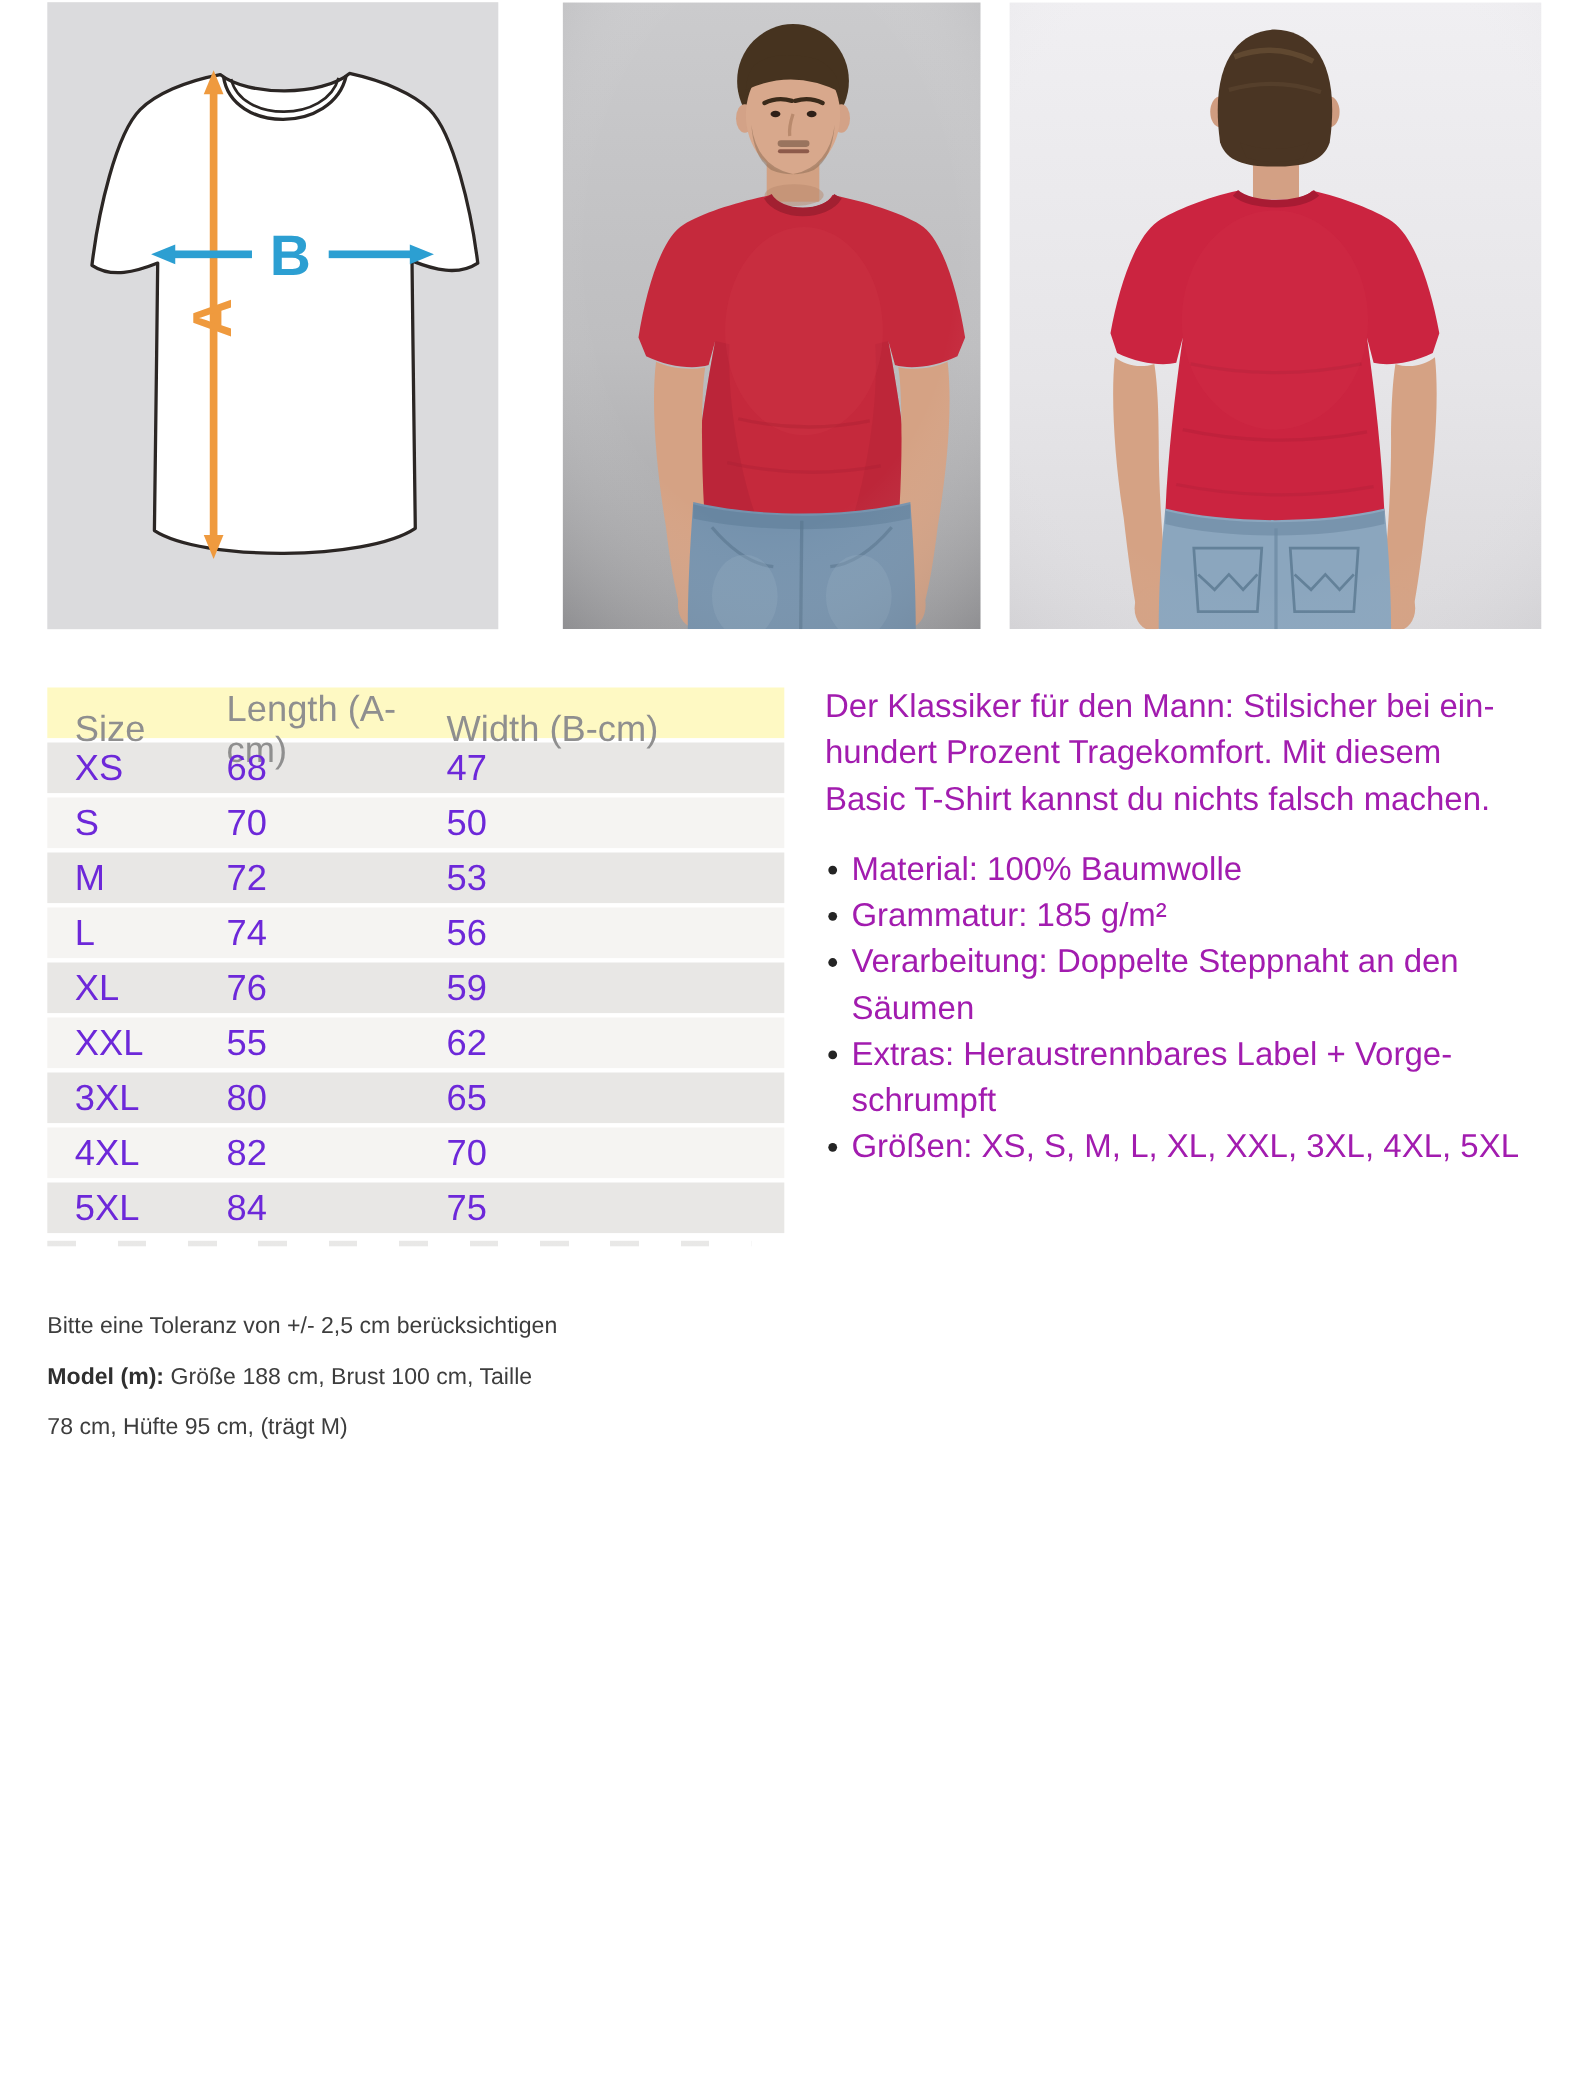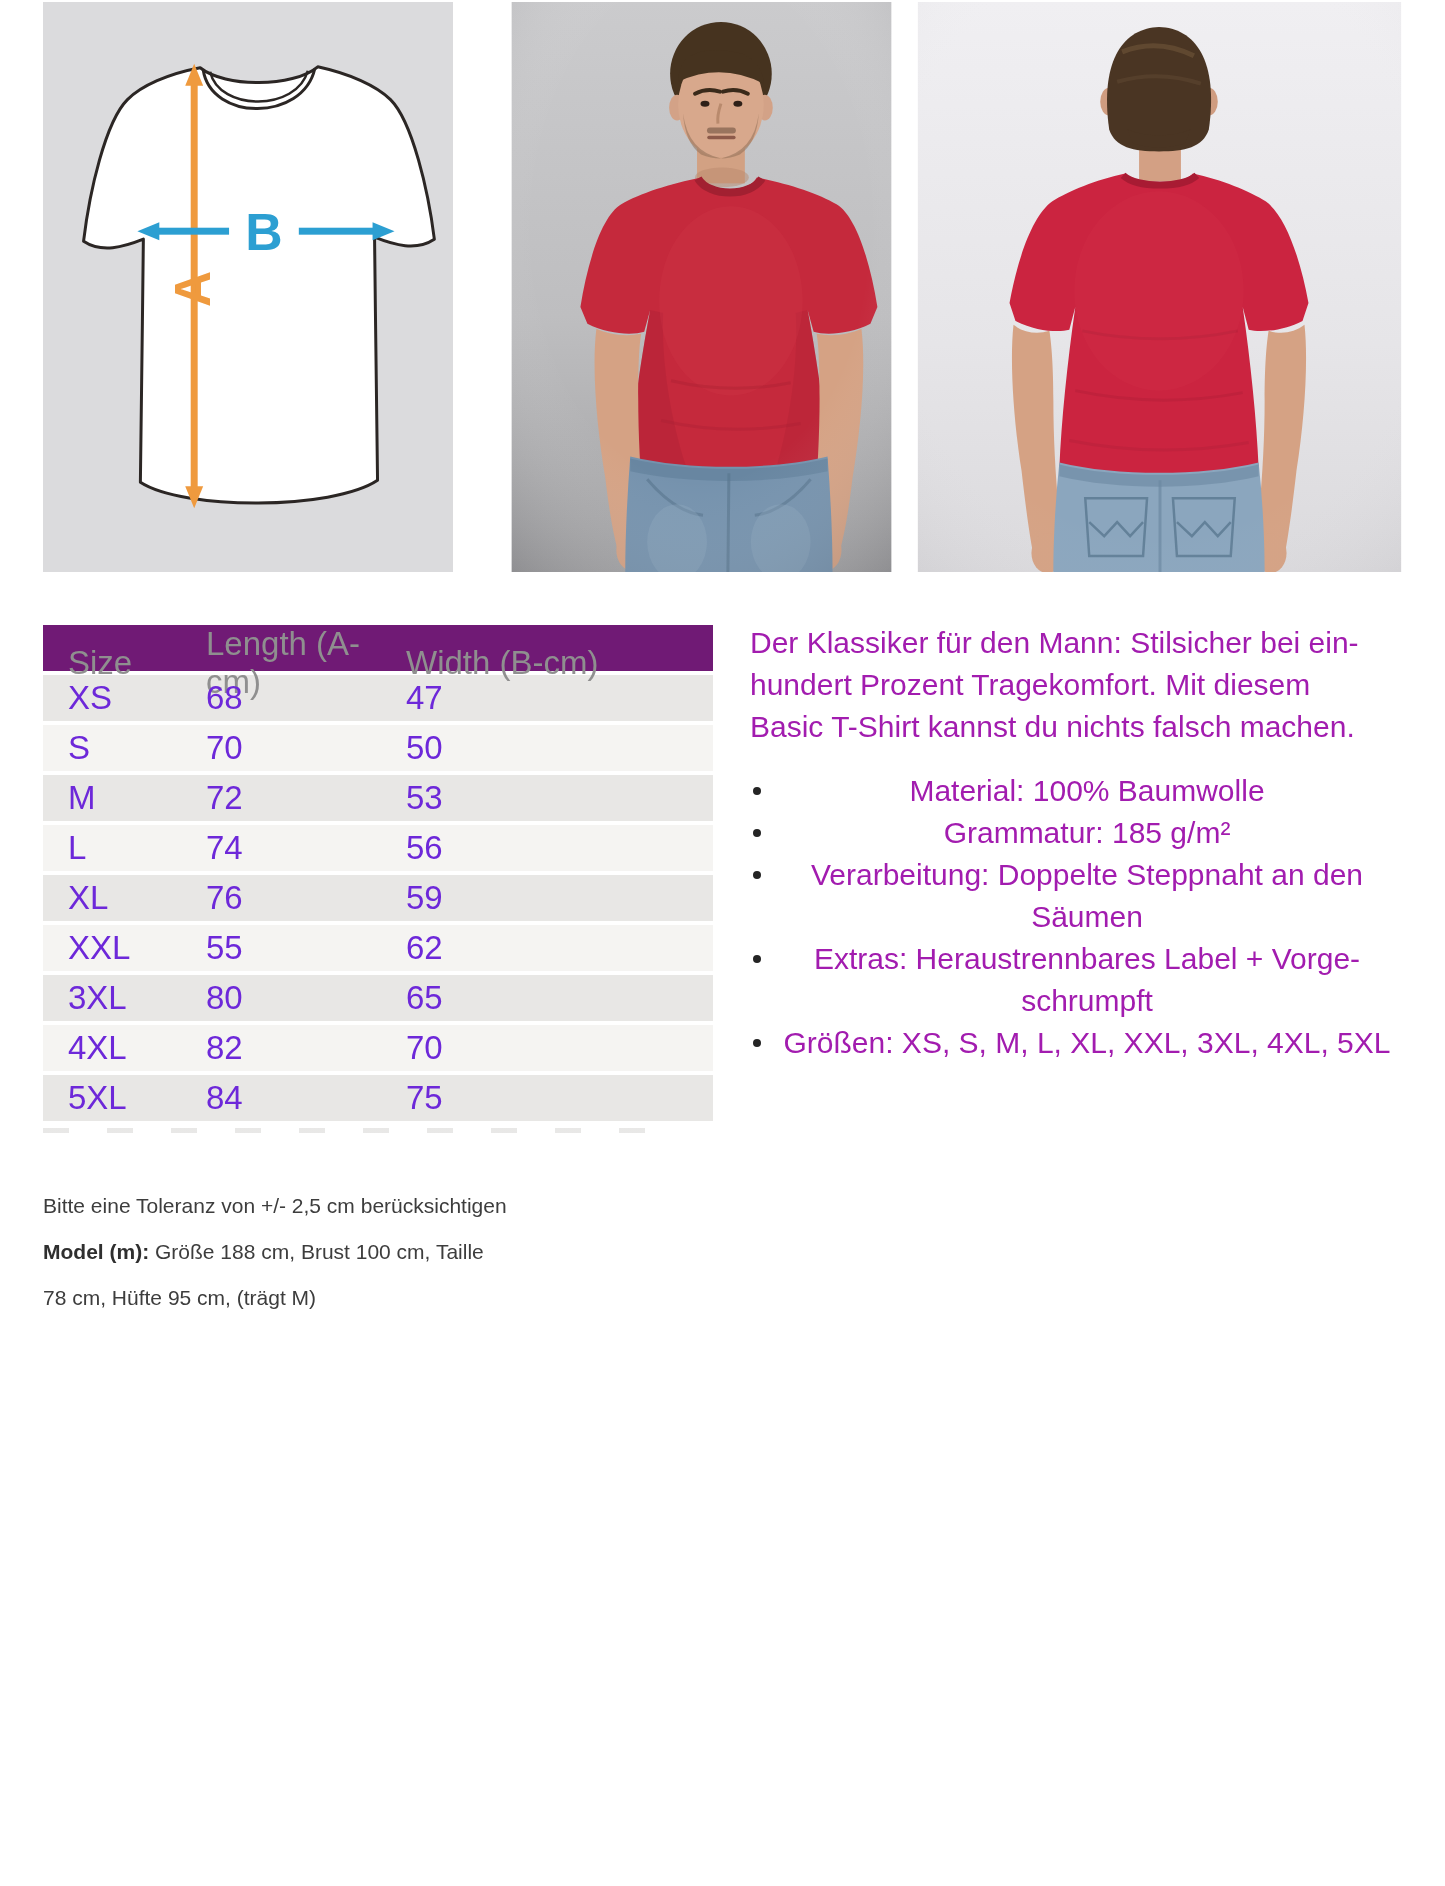--- a/index.html
+++ b/index.html
@@ -15,21 +15,21 @@
   #photo-front{left:511px;width:381px;}
   #photo-back{left:917px;width:485px;}
 
   
   .size-table{position:absolute;left:43px;top:625px;width:670px;}
   .trow{
     display:grid;grid-template-columns:138px 200px 1fr;
     height:46px;margin-bottom:4px;align-items:center;
   }
   .trow > div{padding-left:25px;font-size:33px;color:#6d28d9;}
-  .trow.thead{background:#701a75;}
+  .trow.thead{background:#fef9c3;}
   .trow.thead > div{color:#8f8f8f;}
   .trow.dark{background:#e8e7e5;}
   .trow.light{background:#f5f4f2;}
 
   .clip-marks{
     position:absolute;left:43px;top:1128px;width:640px;height:5px;
     background:repeating-linear-gradient(90deg,#d6d5d3 0 26px,transparent 26px 64px);
     opacity:.55;
   }
 
@@ -40,21 +40,21 @@
   }
   .notes strong{font-weight:bold;color:#2f2f2f;}
 
   
   .description{
     position:absolute;left:750px;top:622px;width:650px;
     font-size:30px;line-height:42px;color:#a21caf;
   }
   .description .para{white-space:pre-line;margin:0;}
   .description ul{list-style:none;margin:22px 0 0 0;padding:0;}
-  .description li{position:relative;padding-left:24px;text-align:center;}
+  .description li{position:relative;padding-left:24px;}
   .description li::before{
     content:"";position:absolute;left:3px;top:17px;width:8px;height:8px;
     border-radius:50%;background:#242424;
   }
   .bullet-text{white-space:pre-line;}
 </style>
 </head>
 <body>
 
 <div>

